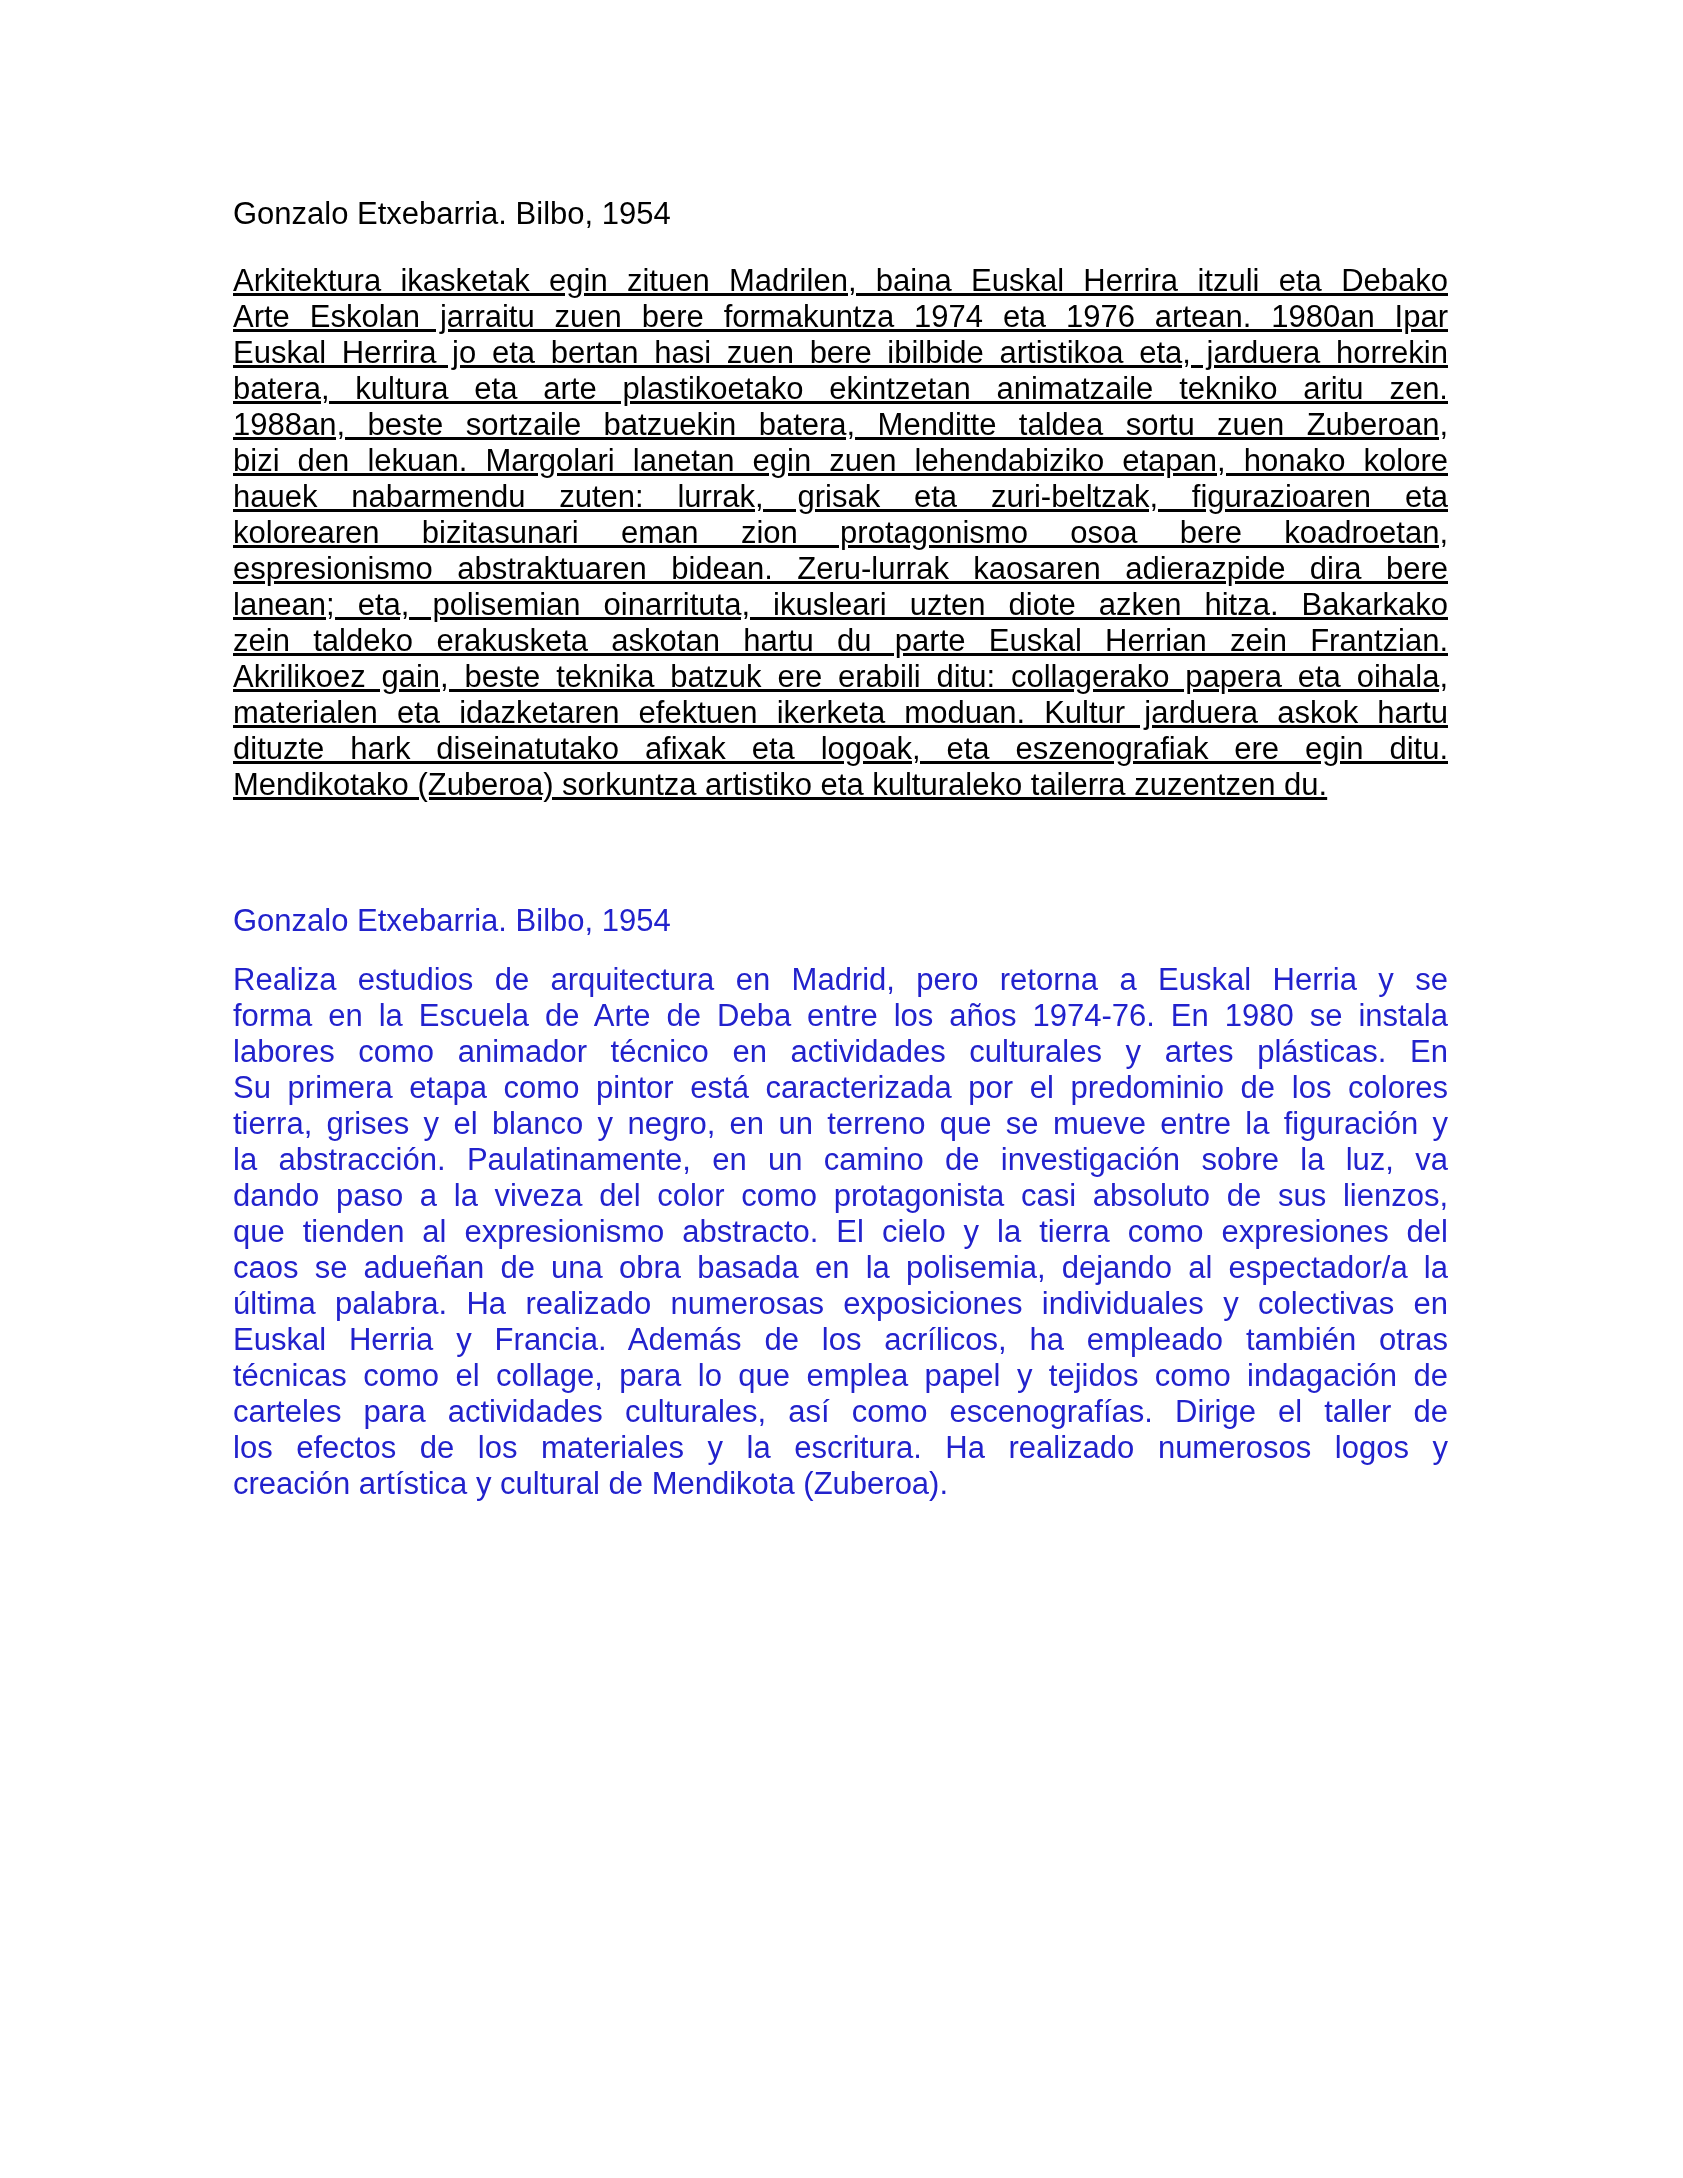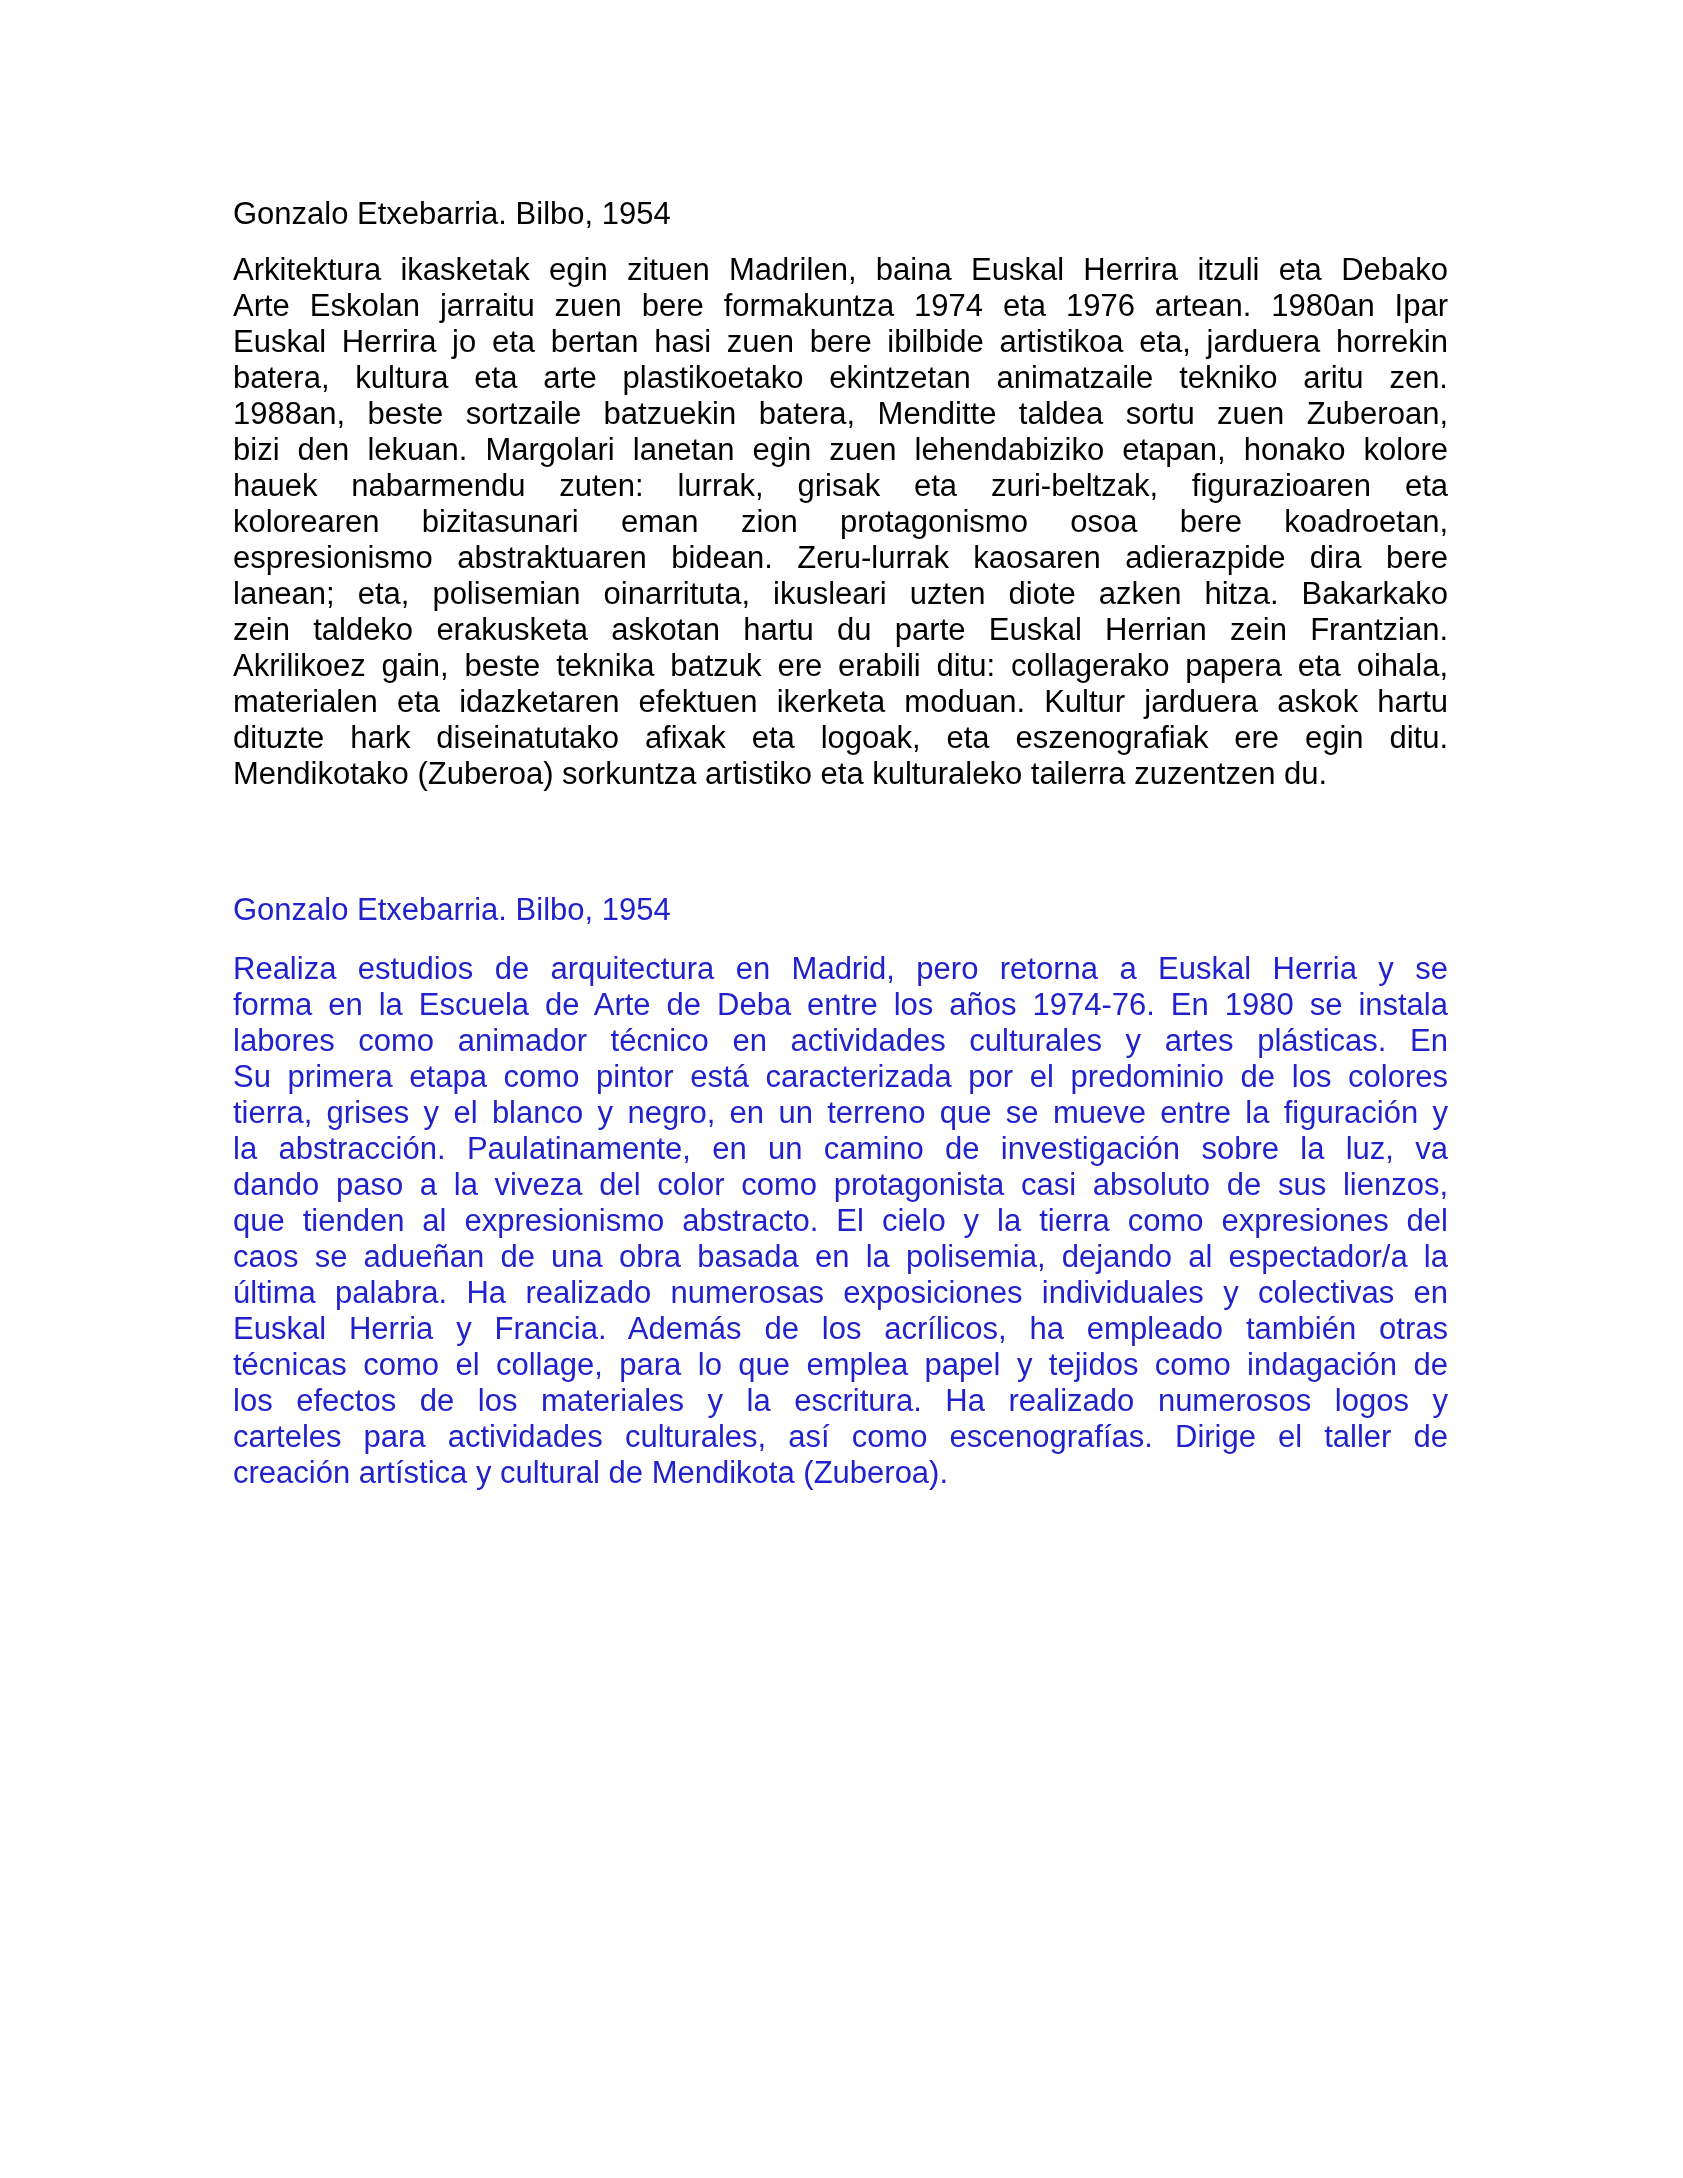--- a/index.html
+++ b/index.html
@@ -36,21 +36,22 @@
     color: #000000;
   }
   .para .line {
     text-align: justify;
     text-align-last: justify;
   }
   .para .line:last-child {
     text-align-last: left;
   }
   .black-para {
-    margin-top: 20px;
+    margin-top: 31px;
+    text-decoration: underline;
   }
   .blue-heading {
     margin-top: 99px;
   }
   .blue-para {
     margin-top: 23px;
   }
   .blue {
     color: #2222cc;
   }
@@ -93,20 +94,20 @@
         <div class="line">labores como animador técnico en actividades culturales y artes plásticas. En</div>
         <div class="line">Su primera etapa como pintor está caracterizada por el predominio de los colores</div>
         <div class="line">tierra, grises y el blanco y negro, en un terreno que se mueve entre la figuración y</div>
         <div class="line">la abstracción. Paulatinamente, en un camino de investigación sobre la luz, va</div>
         <div class="line">dando paso a la viveza del color como protagonista casi absoluto de sus lienzos,</div>
         <div class="line">que tienden al expresionismo abstracto. El cielo y la tierra como expresiones del</div>
         <div class="line">caos se adueñan de una obra basada en la polisemia, dejando al espectador/a la</div>
         <div class="line">última palabra. Ha realizado numerosas exposiciones individuales y colectivas en</div>
         <div class="line">Euskal Herria y Francia. Además de los acrílicos, ha empleado también otras</div>
         <div class="line">técnicas como el collage, para lo que emplea papel y tejidos como indagación de</div>
+        <div class="line">carteles para actividades culturales, así como escenografías. Dirige el taller de</div>
         <div class="line">los efectos de los materiales y la escritura. Ha realizado numerosos logos y</div>
-        <div class="line">carteles para actividades culturales, así como escenografías. Dirige el taller de</div>
         <div class="line">creación artística y cultural de Mendikota (Zuberoa).</div>
       </div>
 
   </div>
 </div>
 
 
 </body></html>

